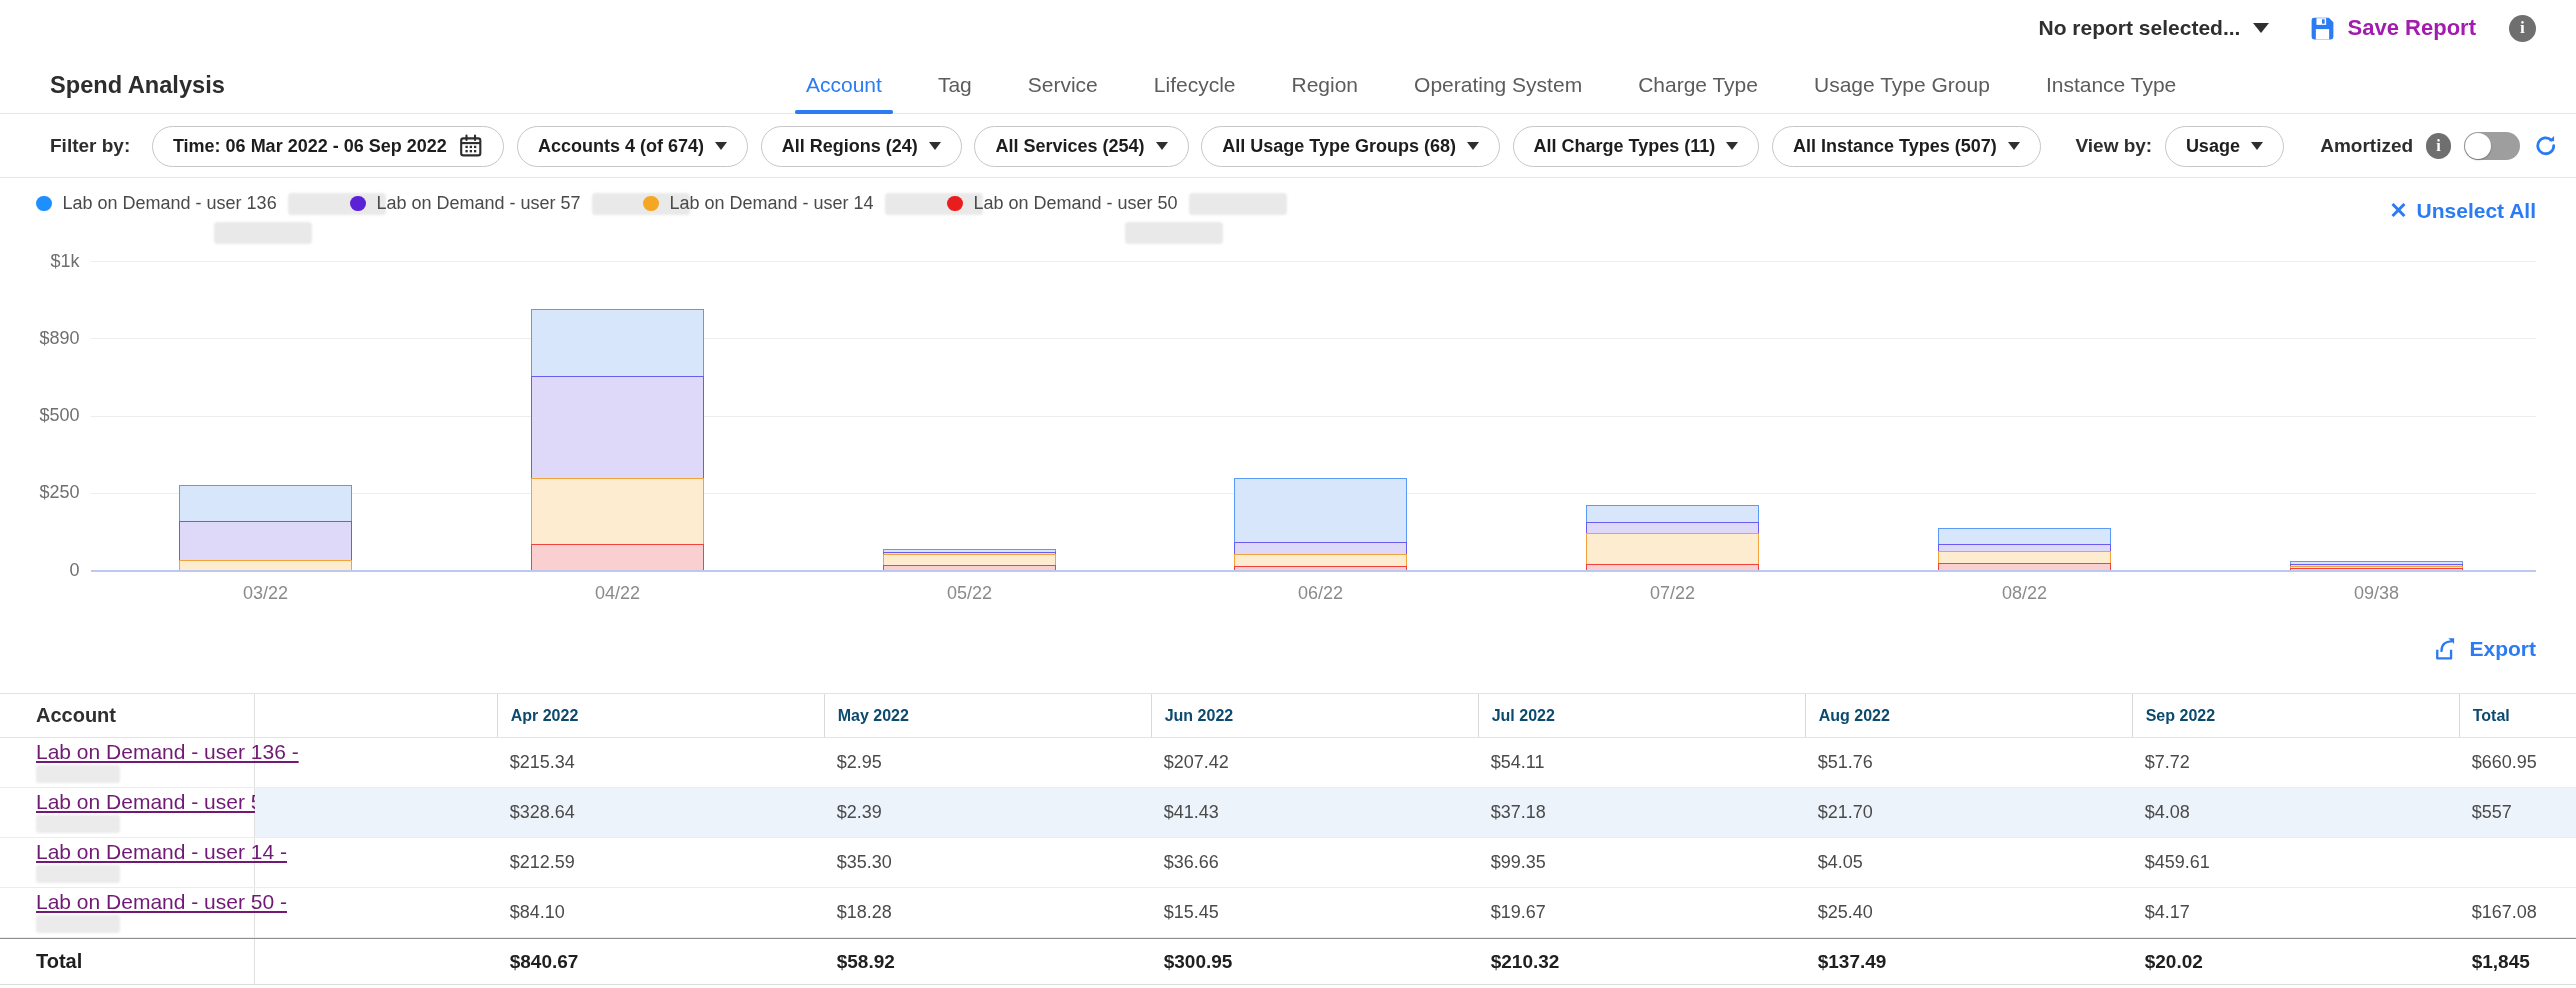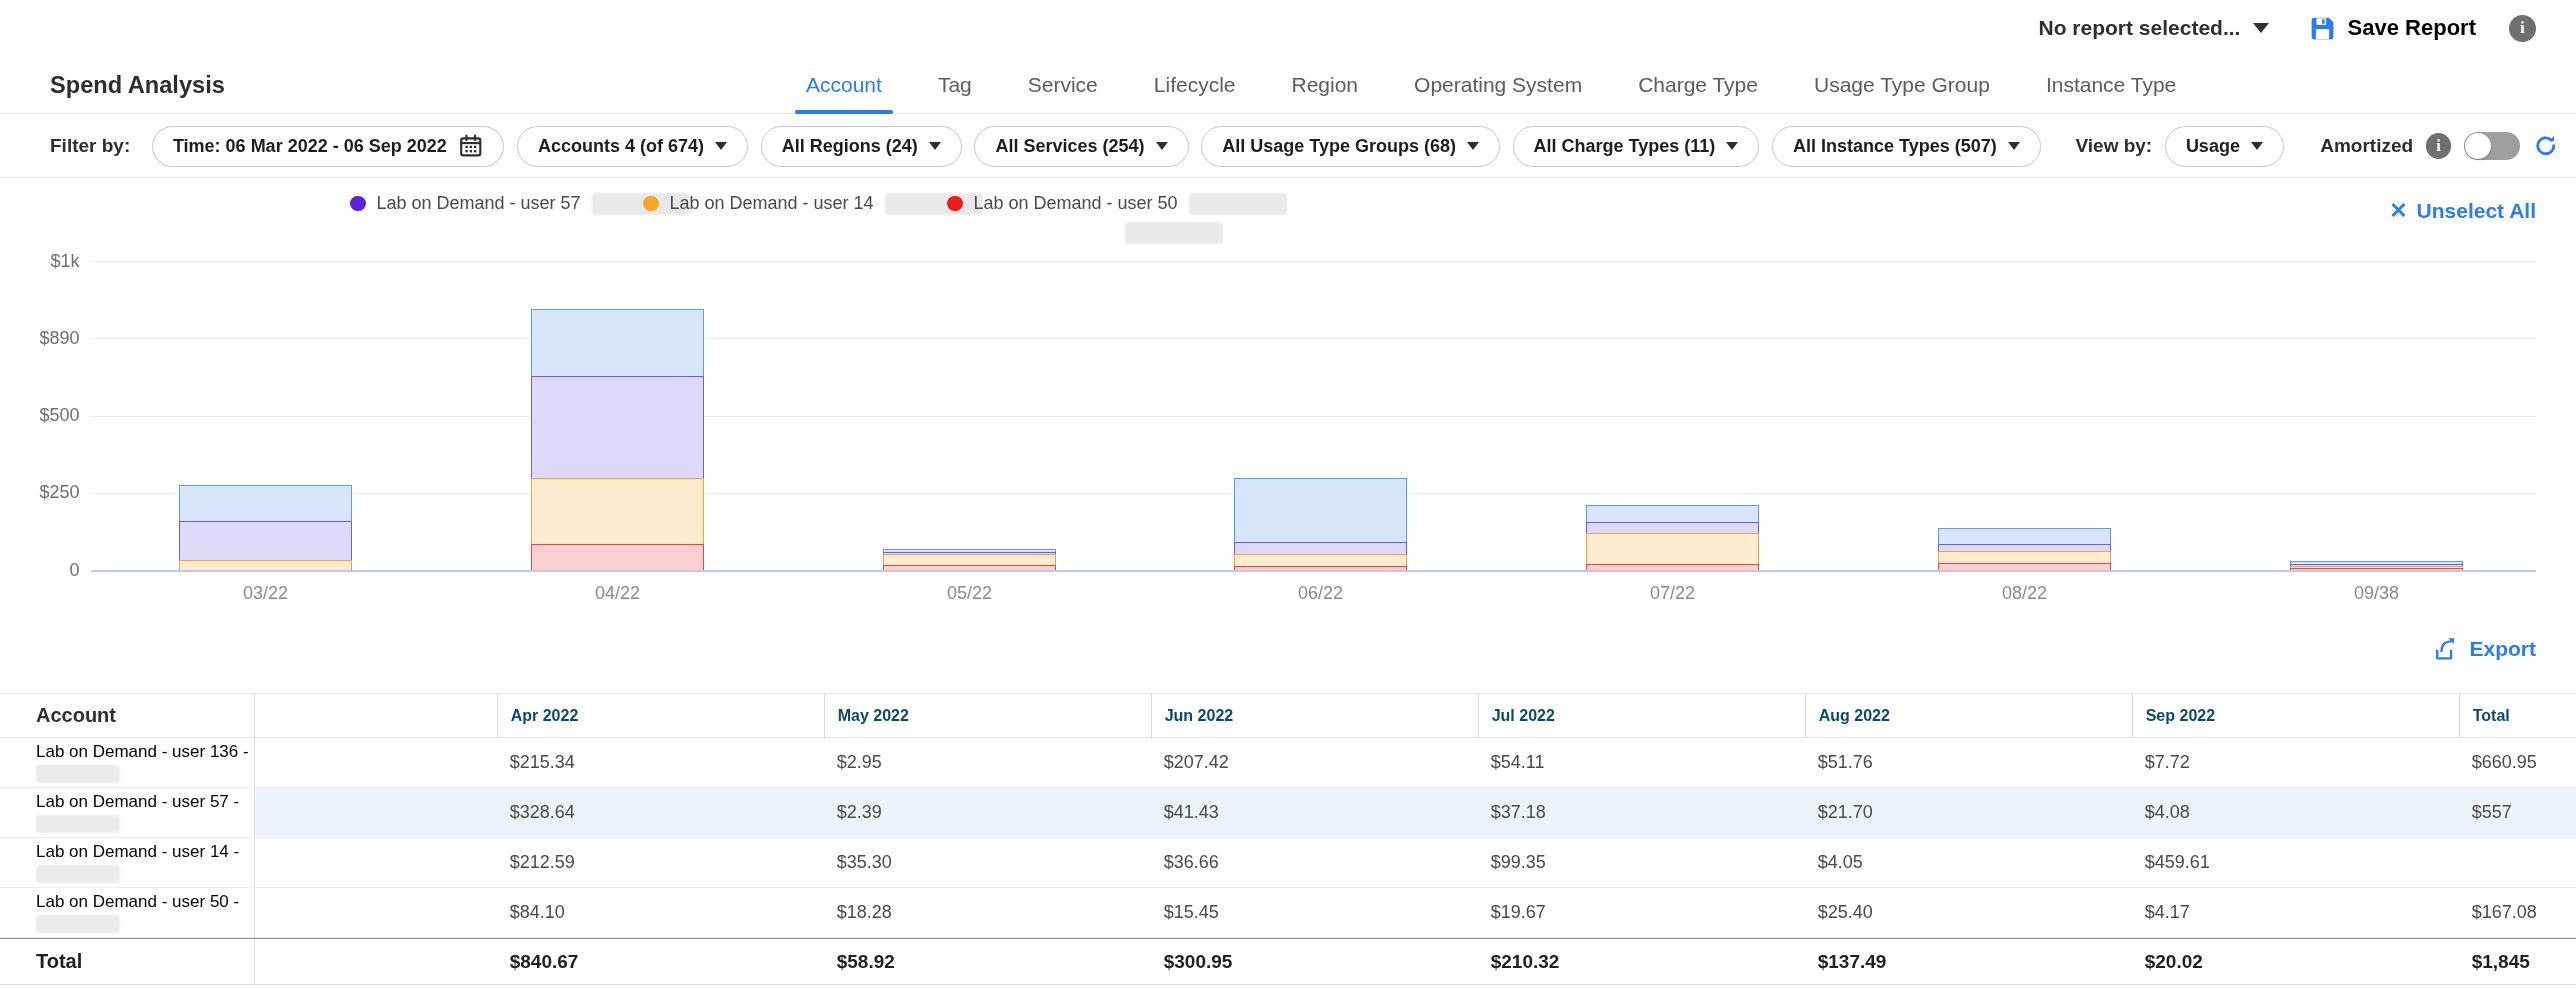--- a/index.html
+++ b/index.html
@@ -10,21 +10,21 @@
     overflow: hidden;
   }
   
   .top-bar { position:absolute; top:0; left:0; right:0; height:56px;
     display:flex; align-items:center; justify-content:flex-end; padding-right:40px; gap:13px; }
   .report-selector { display:flex; align-items:center; gap:12.7px; cursor:pointer; margin-right:25.5px; }
   .report-selector .txt { font-size:21px; font-weight:bold; color:#2f2f2f; }
   .caret { width:0; height:0; border-left:8.2px solid transparent; border-right:8.2px solid transparent; border-top:10px solid #2f2f2f; display:inline-block; }
   .caret.sm { border-left-width:6.4px; border-right-width:6.4px; border-top-width:8.2px; }
   .save-report { display:flex; align-items:center; gap:11px; background:none; border:none; cursor:pointer; margin-right:20px; }
-  .save-report .lbl { font-size:22px; font-weight:bold; color:#000000; }
+  .save-report .lbl { font-size:22px; font-weight:bold; color:#a21caf; }
   .info-dot { display:inline-flex; align-items:center; justify-content:center;
     width:27px; height:27px; border-radius:50%; background:#6f6f6f; color:#fff;
     font-size:17.3px; font-weight:bold; font-family:"Liberation Serif", serif; }
   .info-dot.sm { width:25.5px; height:25.5px; font-size:16.4px; }
   
   .header-row { position:absolute; top:56px; left:0; right:0; height:58px; border-bottom:0.9px solid #e6e6e6; }
   .page-title { position:absolute; left:50px; top:16.4px; font-size:23.6px; font-weight:bold; color:#2d2d2d; }
   .tabs { position:absolute; left:806px; top:0; height:58px; display:flex; gap:56px; align-items:stretch; }
   .tab { position:relative; display:flex; align-items:center; font-size:21px; color:#5c5c5c; cursor:pointer; white-space:nowrap; }
   .tab.active { color:#2b7bf3; }
@@ -70,21 +70,21 @@
   .spend-table { position:absolute; top:693px; left:0; right:0; }
   .trow { display:grid; grid-template-columns:255px 242px repeat(6,327px) 1fr; align-items:stretch; }
   .trow.thead { height:45px; border-top:0.9px solid #e3e3e3; border-bottom:0.9px solid #e3e3e3; }
   .trow.body { height:50px; border-bottom:0.9px solid #ececec; }
   .trow.body:last-of-type { border-bottom:none; }
   .trow.total { height:47px; border-top:1.8px solid #8d8d8d; border-bottom:0.9px solid #dcdcdc; }
   .cell { display:flex; align-items:center; }
   .acct-cell { border-right:0.9px solid #e0e0e0; padding-left:36px; background:#fff; flex-direction:column; align-items:flex-start; justify-content:center; }
   .th-account { font-size:20px; font-weight:bold; color:#2f2f2f; }
   .th-month { font-size:16px; font-weight:bold; color:#0c4a6e; border-left:0.9px solid #d9d9d9; padding-left:12.7px; }
-  .acct-name { font-size:17px; color:#000000; line-height:20px; white-space:nowrap; }
+  .acct-name { font-size:21px; color:#701a75; line-height:20px; white-space:nowrap;text-decoration:underline; }
   .acct-blur { width:84px; height:18px; border-radius:2.7px; background:#ebebeb; filter:blur(0.9px); margin-top:3.6px; }
   .val-cell { font-size:18px; color:#4a4a4a; padding-left:12.7px; }
   .trow.hl .cell { background:#edf3fb; }
   .trow.hl .acct-cell { background:#fff; }
   .trow.total .cell { font-weight:bold; color:#1f1f1f; font-size:19px; }
   .trow.total .acct-cell { font-size:20px; }
   svg { display:block; }
 </style>
 </head>
 <body>
@@ -190,20 +190,28 @@
     </span>
 
   </div>
 </div>
 
 <div class="legend-row" id="legend">
   <div class="unselect-all">
     <span class="x">✕</span>
     <span class="lbl">Unselect All</span>
   </div>
+<div class="legend-item" style="left: 36px;">
+      <div class="legend-line">
+        <div class="legend-dot" style="background: rgb(30, 143, 255);"></div>
+        <div class="legend-label">Lab on Demand - user 136</div>
+        <div class="blur-chip"></div>
+      </div>
+      <div class="blur-chip legend-line2"></div>
+    </div>
     <div class="legend-item" style="left: 350px;">
       <div class="legend-line">
         <div class="legend-dot" style="background: rgb(90, 33, 214);"></div>
         <div class="legend-label">Lab on Demand - user 57</div>
         <div class="blur-chip"></div>
       </div>
     </div>
     <div class="legend-item" style="left: 643px;">
       <div class="legend-line">
         <div class="legend-dot" style="background: rgb(245, 166, 35);"></div>

